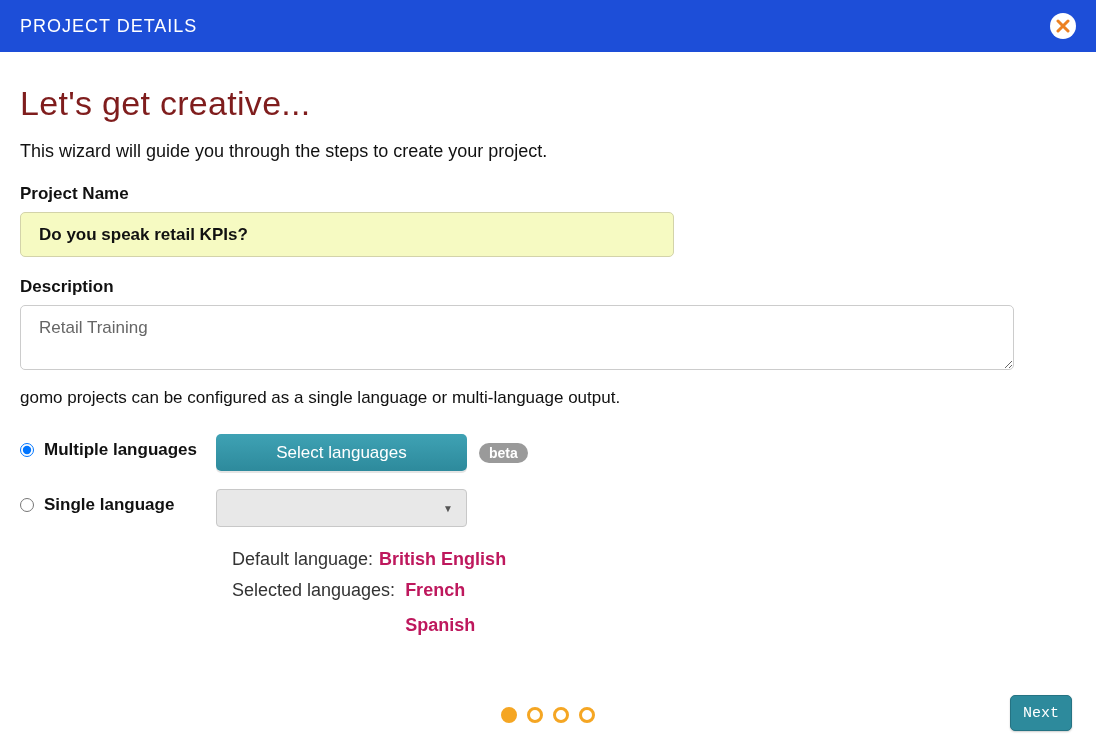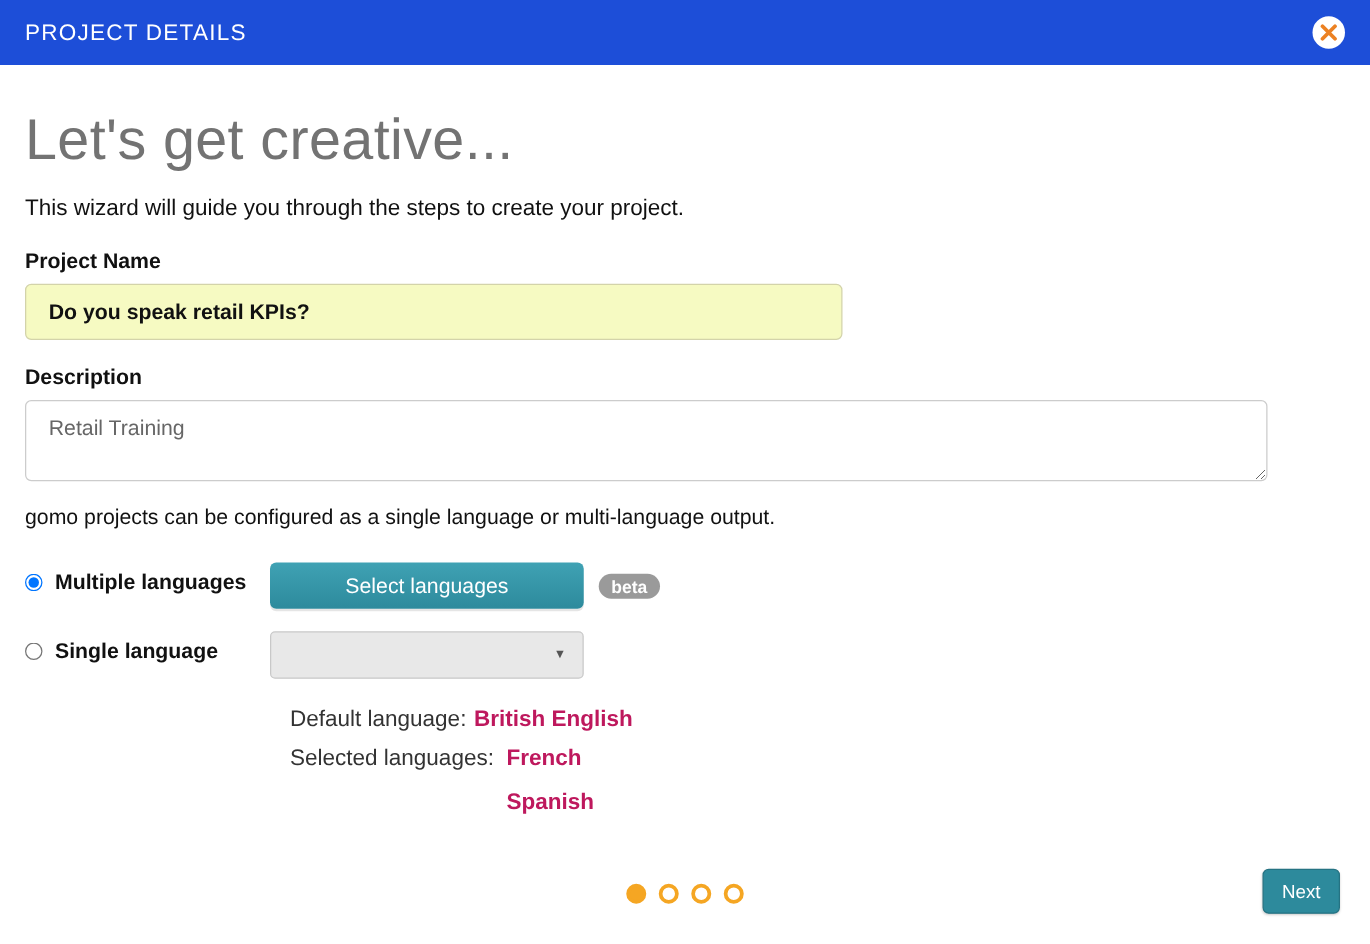--- a/index.html
+++ b/index.html
@@ -33,23 +33,23 @@
       display: flex;
       align-items: center;
       justify-content: center;
       cursor: pointer;
     }
     .close-btn svg { width: 14px; height: 14px; }
     .content {
       padding: 32px 20px 20px 20px;
     }
     .page-title {
-      font-size: 46px;
+      font-size: 34px;
       font-weight: 400;
-      color: #737373;
+      color: #7f1d1d;
       margin-bottom: 18px;
       letter-spacing: 0.3px;
     }
     .subtitle {
       font-size: 18px;
       color: #111111;
       margin-bottom: 22px;
     }
     .form-label {
       font-size: 17px;
@@ -218,21 +218,21 @@
       right: 24px;
       top: 0;
       width: 62px;
       height: 36px;
       background: #2d8a9c;
       border: 1px solid #257383;
       border-radius: 5px;
       color: #ffffff;
       font-size: 15px;
       cursor: pointer;
-      font-family: Liberation Sans, sans-serif;
+      font-family: Liberation Mono, monospace;
       box-shadow: 0 1px 2px rgba(0,0,0,0.2);
     }
   </style>
 </head>
 <body>
 
 <div class="header">
   <span class="header-title">PROJECT DETAILS</span>
   <div class="close-btn">
     <svg viewBox="0 0 14 14">

